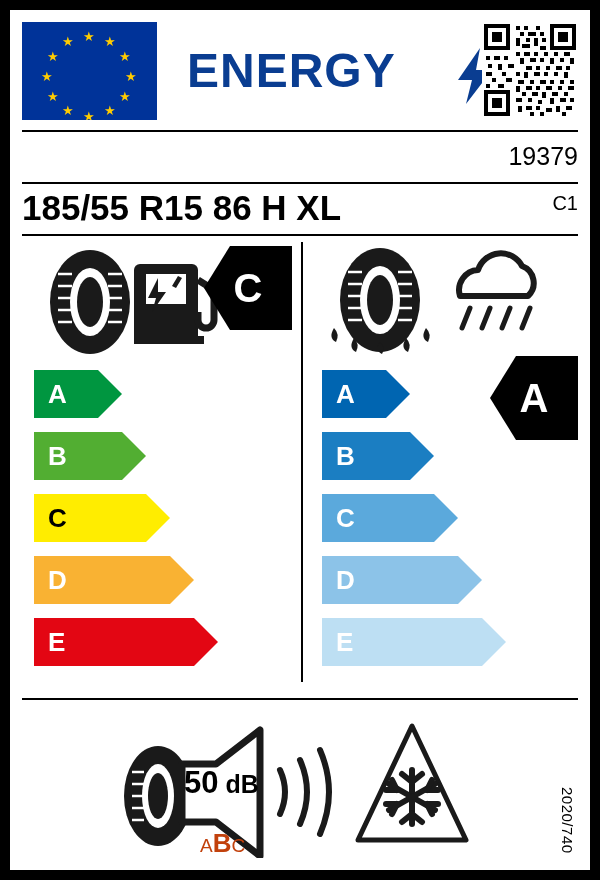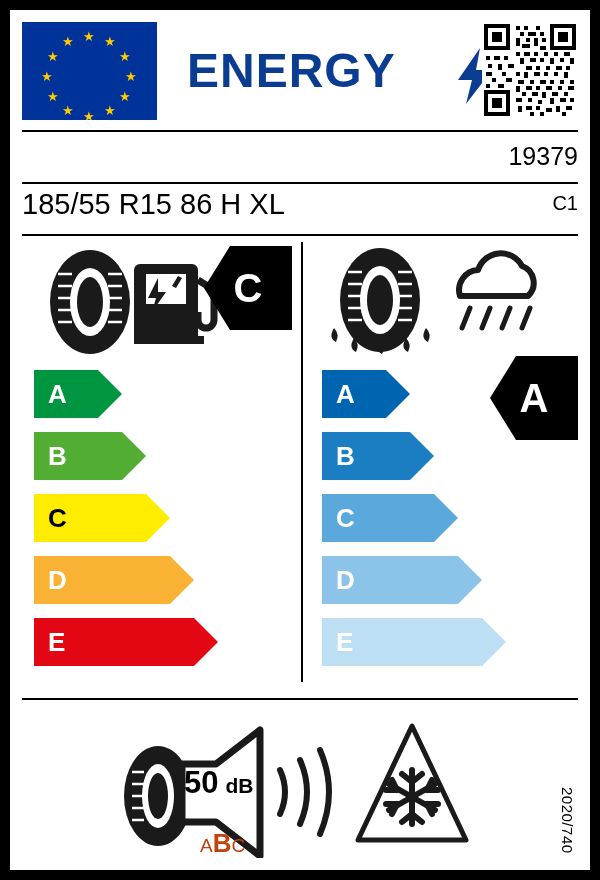--- a/index.html
+++ b/index.html
@@ -105,22 +105,23 @@
     position: absolute;
     left: 12px;
     top: 178px;
     width: 556px;
     height: 40px;
   }
   .tire-size {
     position: absolute;
     left: 0;
     top: 0;
-    font-size: 29px;
+    font-size: 35px;
     color: #000;
+    font-weight: bold;
   }
   .tire-class {
     position: absolute;
     right: 0;
     top: 4px;
     font-size: 20px;
     color: #000;
   }
 
   
@@ -550,21 +551,21 @@
         <path d="M72 46 h34 l44 -34 v126 l-44 -34 h-34 z" fill="#ffffff" stroke="#1a1a1a" stroke-width="7" stroke-linejoin="round"></path>
 
         <g fill="none" stroke="#1a1a1a" stroke-width="6" stroke-linecap="round">
           <path d="M170 52 q10 22 0 44"></path>
           <path d="M190 42 q14 32 0 64"></path>
           <path d="M210 32 q18 42 0 84"></path>
         </g>
       </svg>
 
       <div class="db-value">
-        <span>50</span><span style="font-size:25px;">&nbsp;</span><span style="font-size:21px;">dB</span>
+        <span>50</span><span style="font-size:25px;">&nbsp;</span><span style="font-size:25px;">dB</span>
       </div>
 
       <div class="noise-classes">
         <span>A</span><span class="sel">B</span><span>C</span>
       </div>
 
       <svg class="snow-icon" viewBox="0 0 120 130">
         <path d="M60 6 L114 120 H6 Z" fill="none" stroke="#1a1a1a" stroke-width="5" stroke-linejoin="round"></path>
         <g stroke="#1a1a1a" stroke-width="6" stroke-linecap="round">
           <line x1="60" y1="50" x2="60" y2="104"></line>

